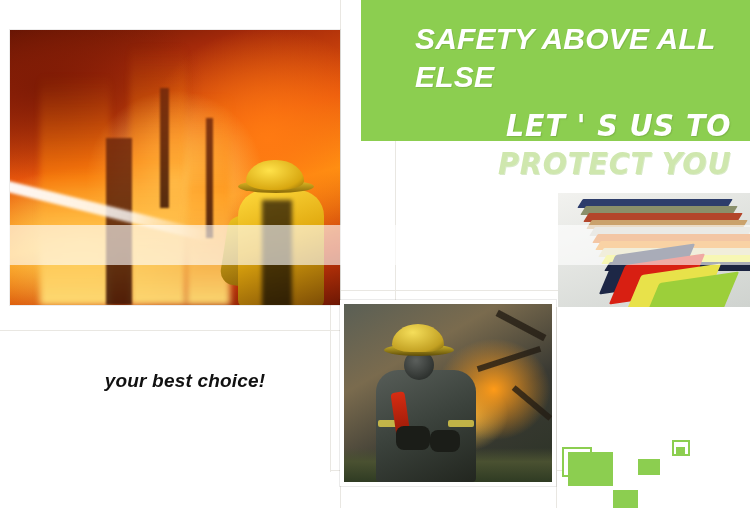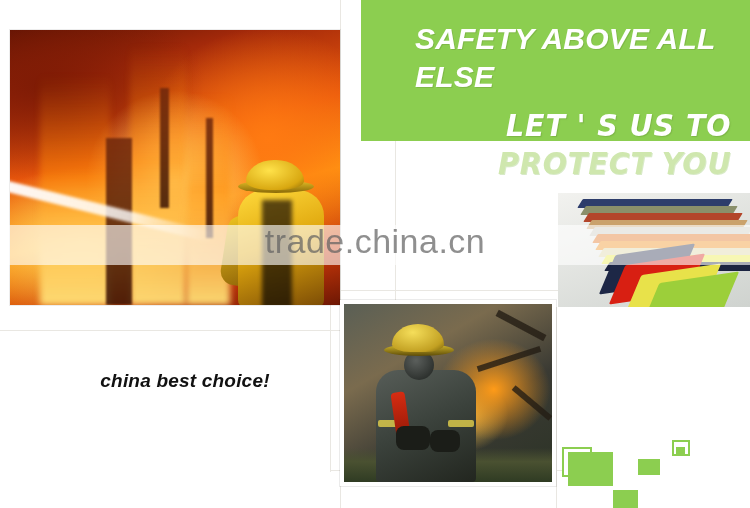--- a/index.html
+++ b/index.html
@@ -292,19 +292,18 @@
   </div>
 
   <div class="sq hollow" style="left:562px;top:447px;width:26px;height:26px;"></div>
   <div class="sq" style="left:568px;top:452px;width:45px;height:34px;"></div>
   <div class="sq" style="left:638px;top:459px;width:22px;height:16px;"></div>
   <div class="sq" style="left:613px;top:490px;width:25px;height:18px;"></div>
   <div class="sq hollow" style="left:672px;top:440px;width:14px;height:12px;"></div>
   <div class="sq" style="left:676px;top:447px;width:9px;height:7px;"></div>
 
   <div id="tagline">
-    <div>china best choice!</div>
+    <div>your best choice!</div>
   </div>
 
   <div id="wm-band"></div>
-  <div id="watermark">trade.china.cn</div>
 
 </div>
 
 </body></html>

